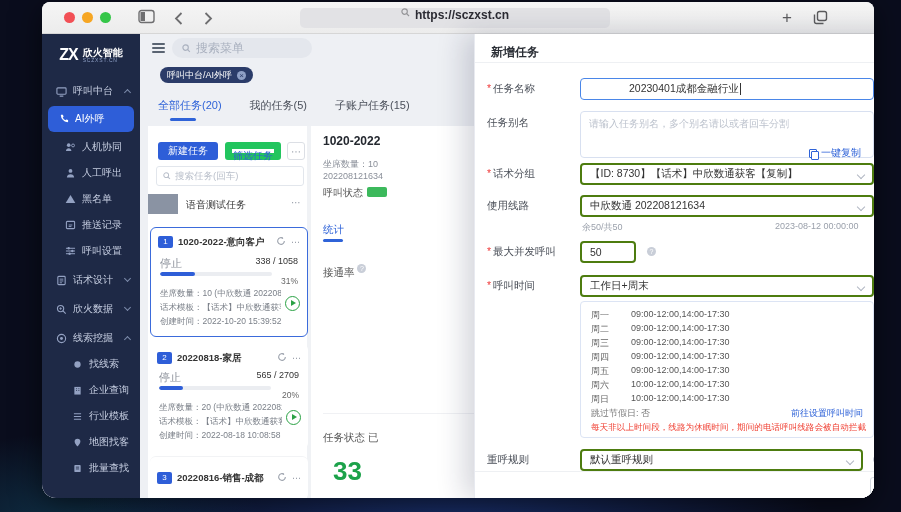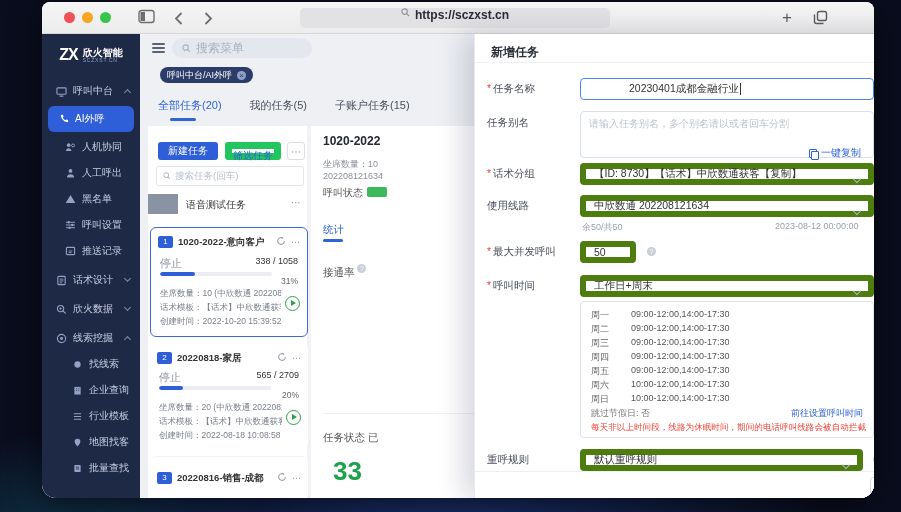--- a/index.html
+++ b/index.html
@@ -102,21 +102,21 @@
   .dbig { position:absolute; left:18px; top:330px; font-size:26px; font-weight:bold; color:#1ca24a; }
   .dlist-ic { position:absolute; right:2px; top:36px; color:#8a93a3; }
 
   
   .modal { position:absolute; left:334px; top:0; width:485px; bottom:0; background:#fff;
     box-shadow:-10px 0 26px rgba(20,30,60,.18); border-left:1px solid #e8eaf0; }
   .m-title { position:absolute; left:16px; top:10px; font-size:12px; font-weight:bold; color:#2b2f36; }
   .m-hdiv { position:absolute; left:0; right:0; top:28px; border-top:1px solid #eef0f3; }
   .f-label { position:absolute; left:12px; width:88px; font-size:10.5px; color:#4a4f58; }
   .f-label.req:before { content:"*"; color:#f03e3e; margin-right:2px; }
-  .ctrl { position:absolute; left:105px; width:294px; border:6px solid #4d7c0f; border-radius:4px; background:#fff;
+  .ctrl { position:absolute; left:105px; width:294px; border:2px solid #4d7c0f; border-radius:4px; background:#fff;
     font-size:10.5px; color:#333; display:flex; align-items:center; padding:0 8px; height:22px; }
   .ctrl.focus { border:1.5px solid #4a86e8;padding-left:48px; }
   .caret { display:inline-block; width:1px; height:12px; background:#333; margin-left:1px; }
   .sel-chev { position:absolute; right:8px; width:6px; height:6px; border-right:1.3px solid #b0b6c2; border-bottom:1.3px solid #b0b6c2; transform:rotate(45deg); top:7px; }
   .ph { color:#bcc2cd; }
   .alias-box { position:absolute; left:105px; top:77px; width:294px; height:47px; border:1px solid #d8e0f0; border-radius:4px; padding:5px 8px; font-size:10px; }
   .copy-link { position:absolute; right:98px; top:112px; font-size:10px; color:#2f63d8; display:flex; gap:4px; align-items:center; }
   .copy-ic { position:relative; width:8px; height:9px; }
   .copy-ic:before, .copy-ic:after { content:""; position:absolute; border:1.2px solid #2f63d8; border-radius:1px; width:6px; height:7px; background:#fff; }
   .copy-ic:before { left:0; top:0; } .copy-ic:after { left:2px; top:2px; }
@@ -225,36 +225,36 @@
             <span class="ic">
                 <svg width="11" height="10" viewBox="0 0 12 11">
                   <path d="M6 1 11.3 10H.7z" fill="currentColor"></path>
                 </svg>
               </span>
             <span>黑名单</span>
           </div>
           <div class="mrow child">
             <span class="ic">
                 <svg width="11" height="10" viewBox="0 0 12 11">
+                  <rect x="1.5" y="1.5" width="9" height="8" rx="1" fill="none" stroke="currentColor" stroke-width="1.2"></rect>
+                  <path d="M4 5.5h4M4 7.2h3" stroke="currentColor"></path>
+                </svg>
+              </span>
+            <span>推送记录</span>
+          </div>
+          <div class="mrow child">
+            <span class="ic">
+                <svg width="11" height="10" viewBox="0 0 12 11">
                   <path d="M1 2.5h10M1 5.5h10M1 8.5h10" stroke="currentColor" stroke-width="1.1"></path>
                   <circle cx="4" cy="2.5" r="1.3" fill="currentColor"></circle>
                   <circle cx="8" cy="5.5" r="1.3" fill="currentColor"></circle>
                   <circle cx="5" cy="8.5" r="1.3" fill="currentColor"></circle>
                 </svg>
               </span>
             <span>呼叫设置</span>
-          </div>
-          <div class="mrow child">
-            <span class="ic">
-                <svg width="11" height="10" viewBox="0 0 12 11">
-                  <rect x="1.5" y="1.5" width="9" height="8" rx="1" fill="none" stroke="currentColor" stroke-width="1.2"></rect>
-                  <path d="M4 5.5h4M4 7.2h3" stroke="currentColor"></path>
-                </svg>
-              </span>
-            <span>推送记录</span>
           </div>
           <div class="mrow group">
             <span class="ic">
                 <svg width="11" height="11" viewBox="0 0 12 12">
                   <rect x="2" y="1.5" width="8" height="9" rx="1" fill="none" stroke="currentColor" stroke-width="1.2"></rect>
                   <path d="M4 4.5h4M4 6.5h4M4 8.5h2.5" stroke="currentColor"></path>
                 </svg>
               </span>
             <span>话术设计</span>
             <span class="chev down"></span>

